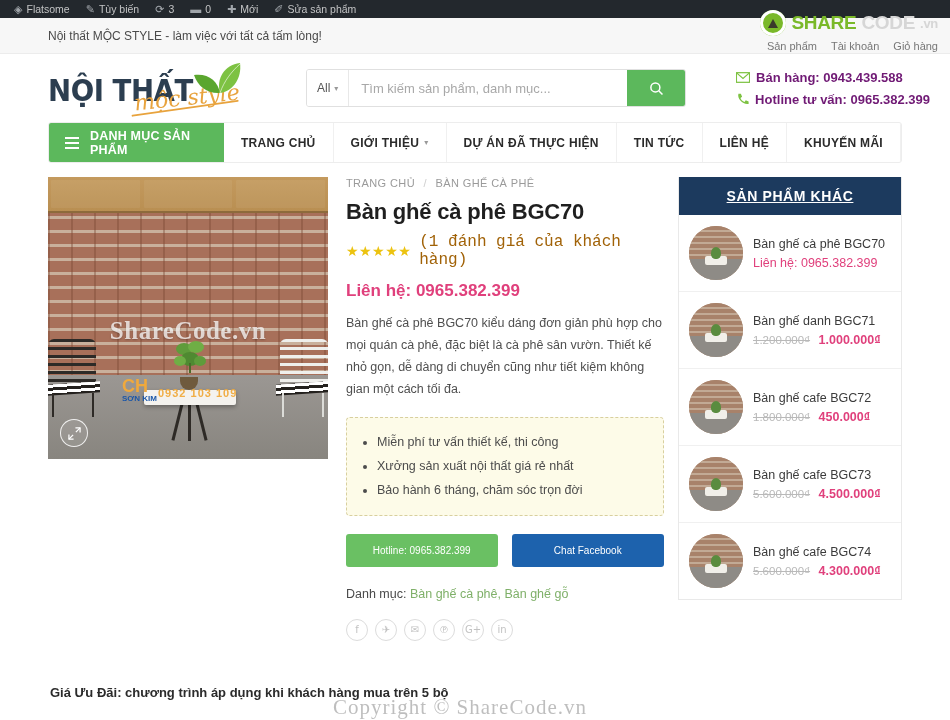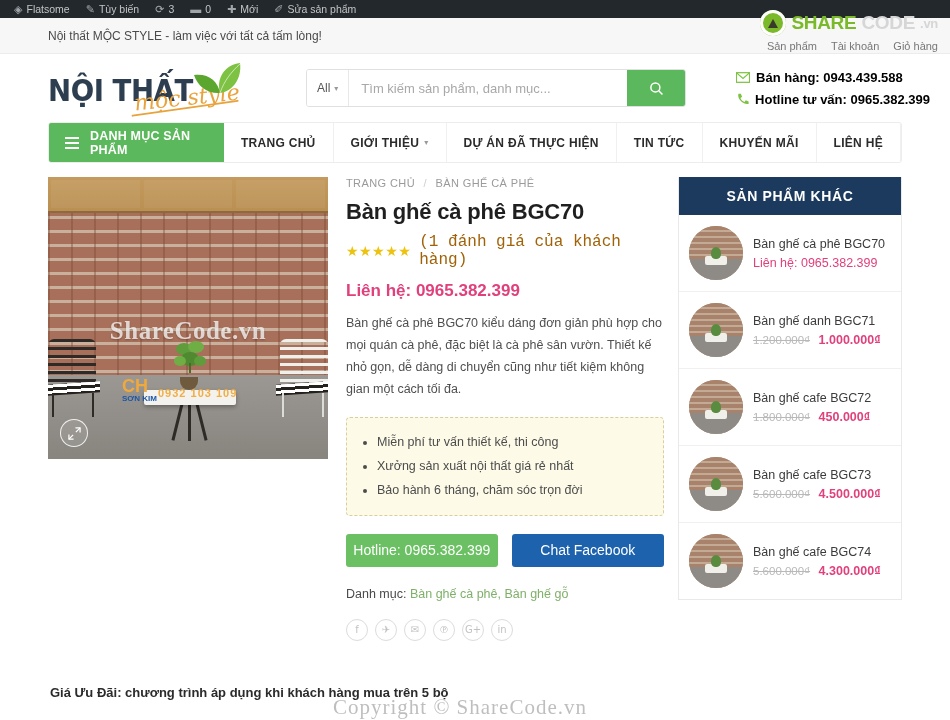--- a/index.html
+++ b/index.html
@@ -141,21 +141,21 @@
   .contactbox {
     margin-left: auto;
     display: flex;
     flex-direction: column;
     gap: 7px;
     align-items: flex-start;
     padding-right: 8px;
   }
   .contact-line {
     display: flex; align-items: center; gap: 6px;
-    font-size: 13px; font-weight: bold; color: #000000;
+    font-size: 13px; font-weight: bold; color: #701a75;
     white-space: nowrap;
   }
 
   
   .navwrap { padding: 0 48px 0 48px; background:#fff; }
   .mainnav {
     display: flex;
     align-items: stretch;
     height: 41px;
     border: 1px solid #ededed;
@@ -327,21 +327,21 @@
     background: #fdfbe8;
     border-radius: 4px;
     padding: 12px 16px 12px 30px;
     max-width: 352px;
   }
   .promo li { font-size: 12.5px; color: #4c4c4c; line-height: 1.95; }
 
   .btn-row { display:flex; gap: 14px; margin-top: 18px; }
   .btn {
     border:none; border-radius:3px; cursor:pointer;
-    font-family: inherit; font-size: 14px; color:#fff;
+    font-family: inherit; font-size: 10px; color:#fff;
     height: 33px; display:flex; align-items:center; justify-content:center;
   }
   .btn-hotline { background:#6ac063; width: 163px; }
   .btn-fb { background:#1d62ad; width: 164px; }
 
   .cat-row { margin-top: 20px; font-size: 12.5px; color: #4a4a4a; }
   .cat-row a { color:#7fb069; cursor:pointer; }
 
   .share-row { display:flex; gap: 7px; margin-top: 18px; }
   .share-ico {
@@ -354,21 +354,21 @@
   
   .sidebar {
     width: 224px; flex: 0 0 224px;
     border: 1px solid #e9e9e9;
     border-top: none;
     background: #fff;
   }
   .sidebar-head {
     background: #1c3a5e; color:#fff;
     text-align:center; font-weight:bold; font-size:14px;
-    letter-spacing: .6px; padding: 11px 0;
+    letter-spacing: .6px; padding: 11px 0; text-decoration: underline;
   }
   .side-item {
     display:flex; gap:10px; align-items:center;
     padding: 11px 10px;
     border-bottom: 1px solid #f0f0f0;
   }
   .side-item:last-child { border-bottom:none; }
   .side-thumb {
     width: 54px; height: 54px; border-radius: 50%;
     flex: 0 0 54px; overflow:hidden; position:relative;
@@ -540,24 +540,24 @@
       <span>GIỚI THIỆU</span>
       <span class="caret">▾</span>
     </div>
     <div class="nav-item">
       <span>DỰ ÁN ĐÃ THỰC HIỆN</span>
     </div>
     <div class="nav-item">
       <span>TIN TỨC</span>
     </div>
     <div class="nav-item">
+      <span>LIÊN HỆ</span>
+    </div>
+    <div class="nav-item">
       <span>KHUYẾN MÃI</span>
-    </div>
-    <div class="nav-item">
-      <span>LIÊN HỆ</span>
     </div>
   </div>
 </div>
 
 <div class="content">
 
   <div class="gallery">
     <div class="brickwall"></div>
     <div class="brick-offset"></div>
     <div class="brick-offset2"></div>

